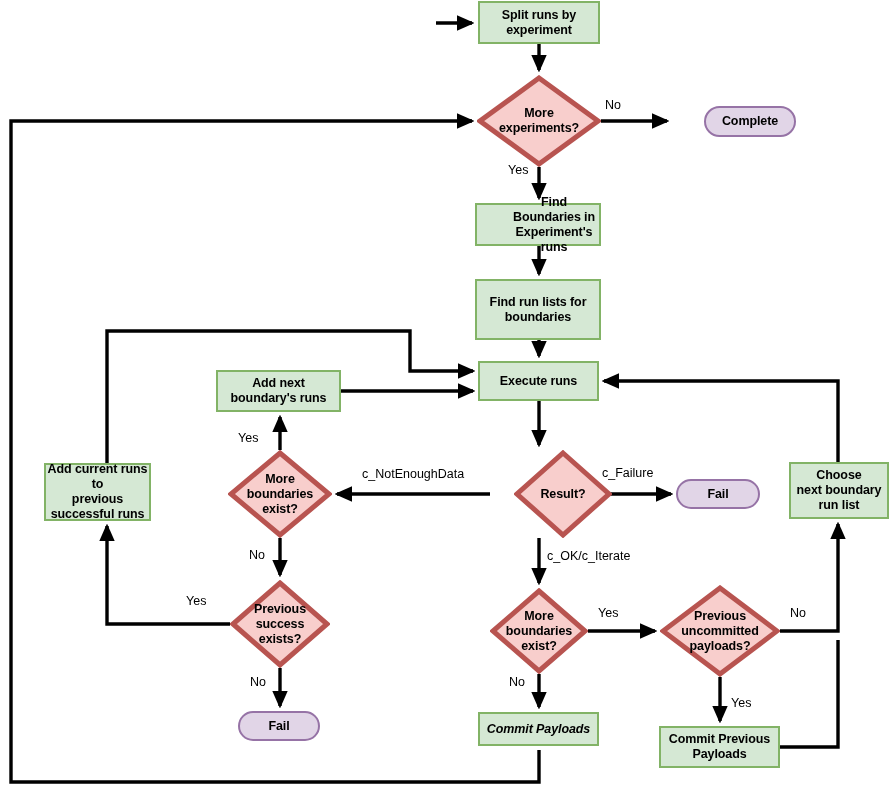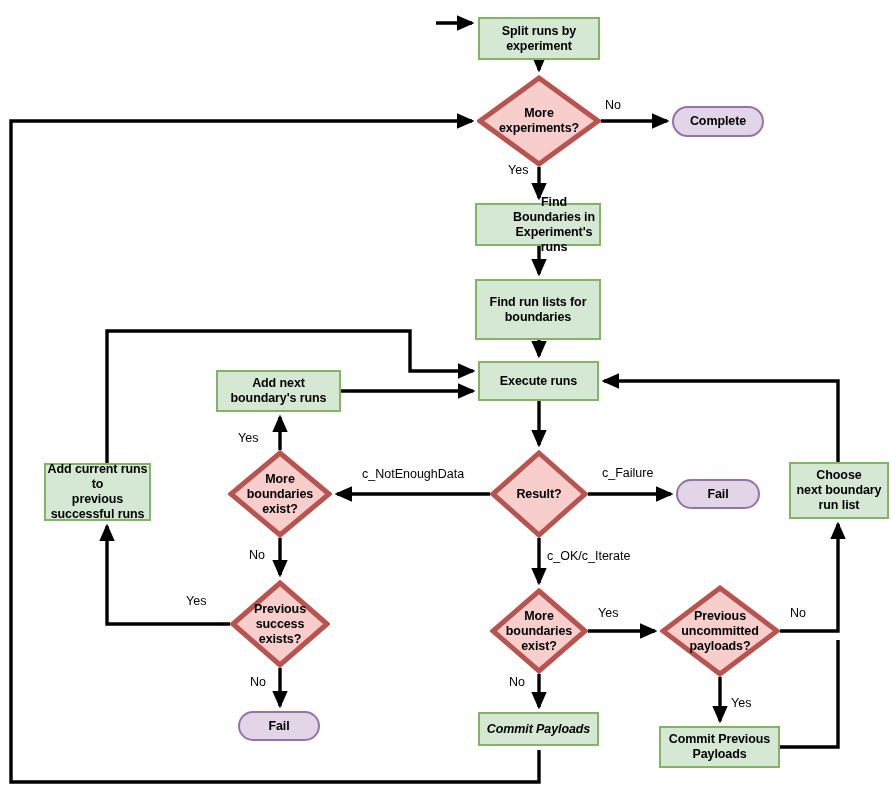--- a/index.html
+++ b/index.html
@@ -126,32 +126,32 @@
       <path d="M 780 747 L 838 747 L 838 640"></path>
 
       <path d="M 838 462 L 838 381 L 604 381" marker-end="url(#arrow)"></path>
 
       <path d="M 539 750 L 539 782 L 11 782 L 11 121 L 472 121" marker-end="url(#arrow)"></path>
 
     </g>
   </svg>
 
 
-  <div class="node process" style="left:478px; top:1px; width:122px; height:43px;margin-top:16px;">
+  <div class="node process" style="left:478px; top:1px; width:122px; height:43px;">
     <span>Split runs by<br>experiment</span>
   </div>
 
   <div class="node decision" style="left:477px; top:75px; width:124px; height:92px;">
     <svg class="dshape" viewBox="0 0 124 92" preserveAspectRatio="none">
       <polygon points="62,3 121,46 62,89 3,46" fill="#f8cecc" stroke="#b85450" stroke-width="5"></polygon>
     </svg>
     <span class="dlabel">More<br>experiments?</span>
   </div>
 
-  <div class="node terminal" style="left:672px; top:106px; width:92px; height:31px;">
+  <div class="node terminal" style="left:704px; top:106px; width:92px; height:31px;">
     <span>Complete</span>
   </div>
 
   <div class="node process" style="left:475px; top:203px; width:126px; height:43px;padding-left:32px;">
     <span>Find Boundaries in<br>Experiment's runs</span>
   </div>
 
   <div class="node process" style="left:475px; top:279px; width:126px; height:61px;">
     <span>Find run lists for<br>boundaries</span>
   </div>
@@ -168,21 +168,21 @@
     <span>Add current runs to<br>previous<br>successful runs</span>
   </div>
 
   <div class="node decision" style="left:228px; top:450px; width:104px; height:88px;">
     <svg class="dshape" viewBox="0 0 104 88" preserveAspectRatio="none">
       <polygon points="52,3 101,44 52,85 3,44" fill="#f8cecc" stroke="#b85450" stroke-width="5"></polygon>
     </svg>
     <span class="dlabel">More<br>boundaries<br>exist?</span>
   </div>
 
-  <div class="node decision" style="left:490px; top:450px; width:98px; height:88px;">
+  <div class="node decision" style="left:514px; top:450px; width:98px; height:88px;">
     <svg class="dshape" viewBox="0 0 98 88" preserveAspectRatio="none">
       <polygon points="49,3 95,44 49,85 3,44" fill="#f8cecc" stroke="#b85450" stroke-width="5"></polygon>
     </svg>
     <span class="dlabel">Result?</span>
   </div>
 
   <div class="node terminal" style="left:676px; top:479px; width:84px; height:30px;">
     <span>Fail</span>
   </div>
 

